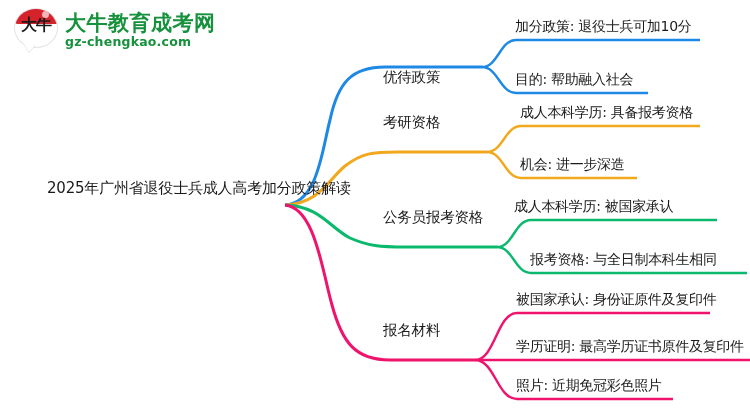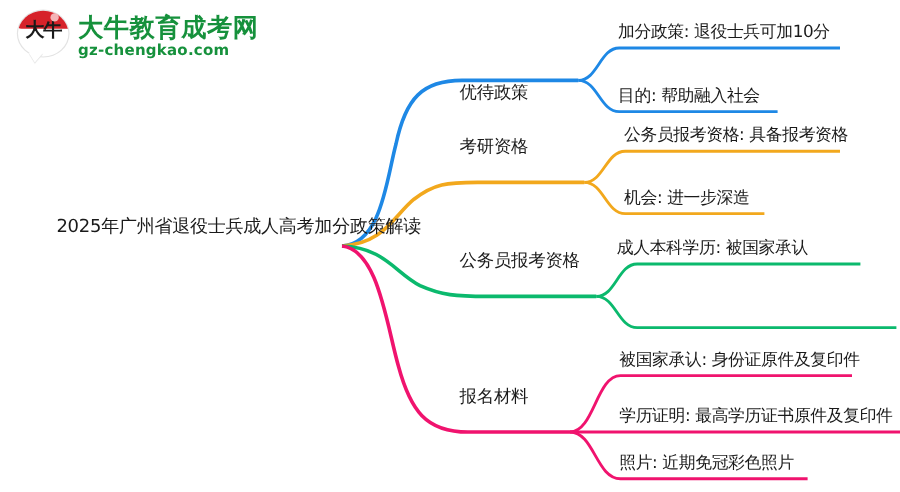--- a/index.html
+++ b/index.html
@@ -182,24 +182,25 @@
     <path fill="none" stroke="#f0136e" stroke-width="2.4" d="M475,360 C495,360 497,399 517,399 L673,399"></path>
   </svg>
 
   <div class="node root-node">2025年广州省退役士兵成人高考加分政策解读</div>
 
   <div class="node branch-node" style="left:383px; top:28px;margin-top:40px;">优待政策</div>
   <div class="node leaf-node" style="left:515px; top:18px;">加分政策: 退役士兵可加10分</div>
   <div class="node leaf-node" style="left:515px; top:71px;">目的: 帮助融入社会</div>
 
   <div class="node branch-node" style="left:383px; top:113px;">考研资格</div>
-  <div class="node leaf-node" style="left:520px; top:104px;">公务员报考资格: 具备报考资格</div>
+  <div class="node leaf-node" style="left:520px; top:104px;">成人本科学历: 具备报考资格</div>
   <div class="node leaf-node" style="left:520px; top:156px;">机会: 进一步深造</div>
 
   <div class="node branch-node" style="left:383px; top:208px;">公务员报考资格</div>
   <div class="node leaf-node" style="left:514px; top:198px;">成人本科学历: 被国家承认</div>
+  <div class="node leaf-node" style="left:530px; top:251px;">报考资格: 与全日制本科生相同</div>
 
   <div class="node branch-node" style="left:383px; top:321px;">报名材料</div>
   <div class="node leaf-node" style="left:516px; top:291px;">被国家承认: 身份证原件及复印件</div>
   <div class="node leaf-node" style="left:516px; top:338px;">学历证明: 最高学历证书原件及复印件</div>
   <div class="node leaf-node" style="left:516px; top:377px;">照片: 近期免冠彩色照片</div>
 
 </div>
 
 </body></html>

